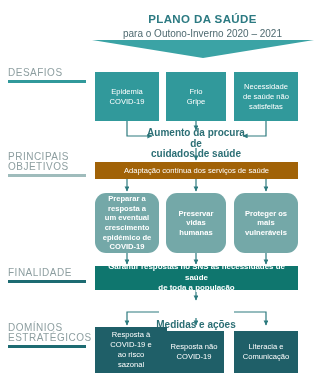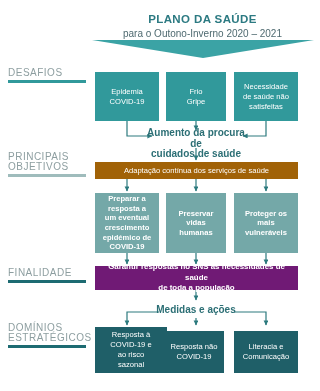--- a/index.html
+++ b/index.html
@@ -87,34 +87,35 @@
   .box-challenge {
     background: #31999b;
     font-size: 7.6px;
     line-height: 10px;
   }
   .box-objective {
     background: #74a8a8;
     font-size: 7.6px;
     font-weight: bold;
     line-height: 9.6px;
+    border-radius: 11px;
   }
   .box-domain {
     background: #1f5f68;
     font-size: 7.6px;
     line-height: 10px;
   }
   .bar-adapt {
     background: #a16207;
     font-size: 7.6px;
     color: #ffffff;
     font-weight: normal;
   }
   .bar-purpose {
-    background: #701a75;
+    background: #0f766e;
     font-size: 7.9px;
     font-weight: bold;
     line-height: 10.5px;
     color: #ffffff;
     justify-content: center;
   }
 
   
   .caption {
     position: absolute;
@@ -257,21 +258,21 @@
     </div>
   </div>
 
   <div class="box bar-purpose" style="left:95px;top:266px;width:203px;height:24px;">
     <div>
       <span>Garantir respostas no SNS às necessidades de saúde</span>
       <span>de toda a população</span>
     </div>
   </div>
 
-  <div class="caption" style="left:156px;top:305px;width:80px;">Medidas e ações</div>
+  <div class="caption" style="left:156px;top:320px;width:80px;">Medidas e ações</div>
 
   <div class="box box-domain" style="left:95px;top:327px;width:72px;height:46px;">
     <div>
       <span>Resposta à</span>
       <span>COVID-19 e</span>
       <span>ao risco</span>
       <span>sazonal</span>
     </div>
   </div>
 

